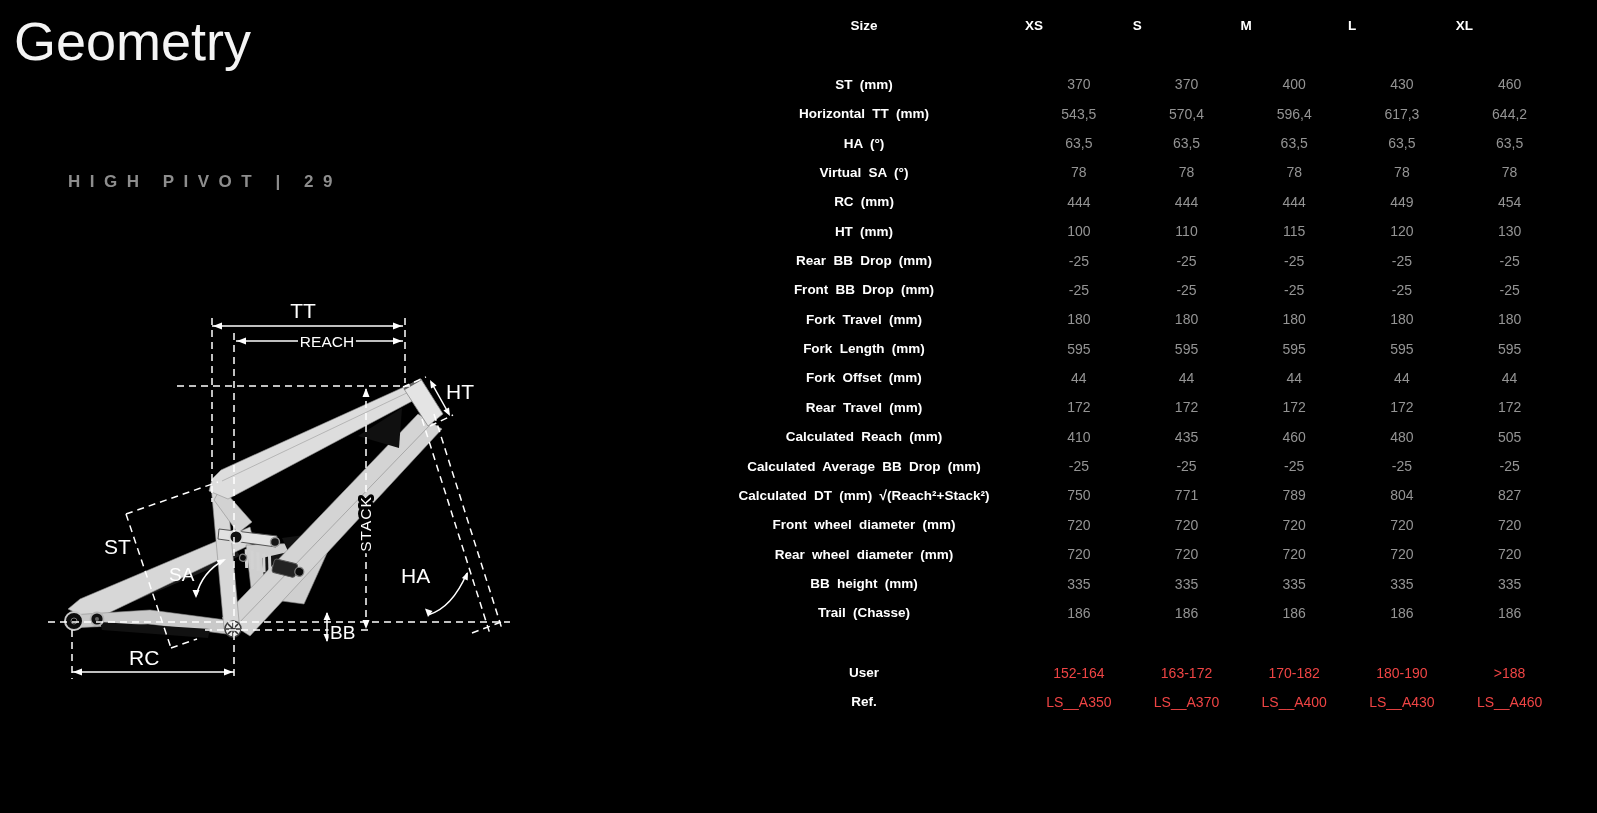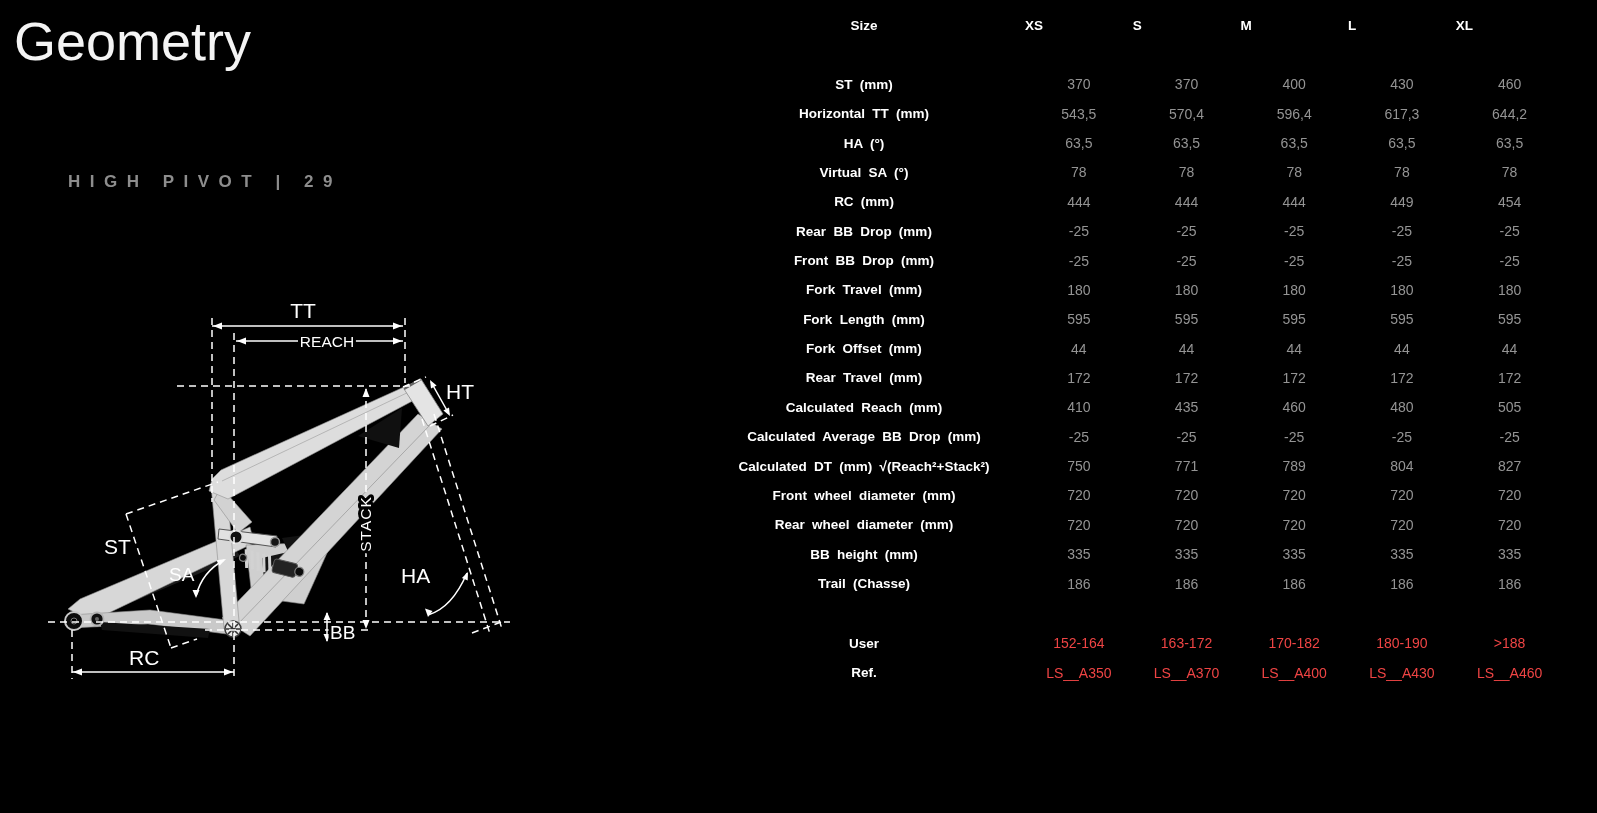--- a/index.html
+++ b/index.html
@@ -199,20 +199,28 @@
 
       <div class="t-row">
         <div class="t-label">RC (mm)</div>
         <div class="t-val">444</div>
         <div class="t-val">444</div>
         <div class="t-val">444</div>
         <div class="t-val">449</div>
         <div class="t-val">454</div>
       </div>
 
+      <div class="t-row">
+        <div class="t-label">HT (mm)</div>
+        <div class="t-val">100</div>
+        <div class="t-val">110</div>
+        <div class="t-val">115</div>
+        <div class="t-val">120</div>
+        <div class="t-val">130</div>
+      </div>
 
       <div class="t-row">
         <div class="t-label">Rear BB Drop (mm)</div>
         <div class="t-val">-25</div>
         <div class="t-val">-25</div>
         <div class="t-val">-25</div>
         <div class="t-val">-25</div>
         <div class="t-val">-25</div>
       </div>
 

